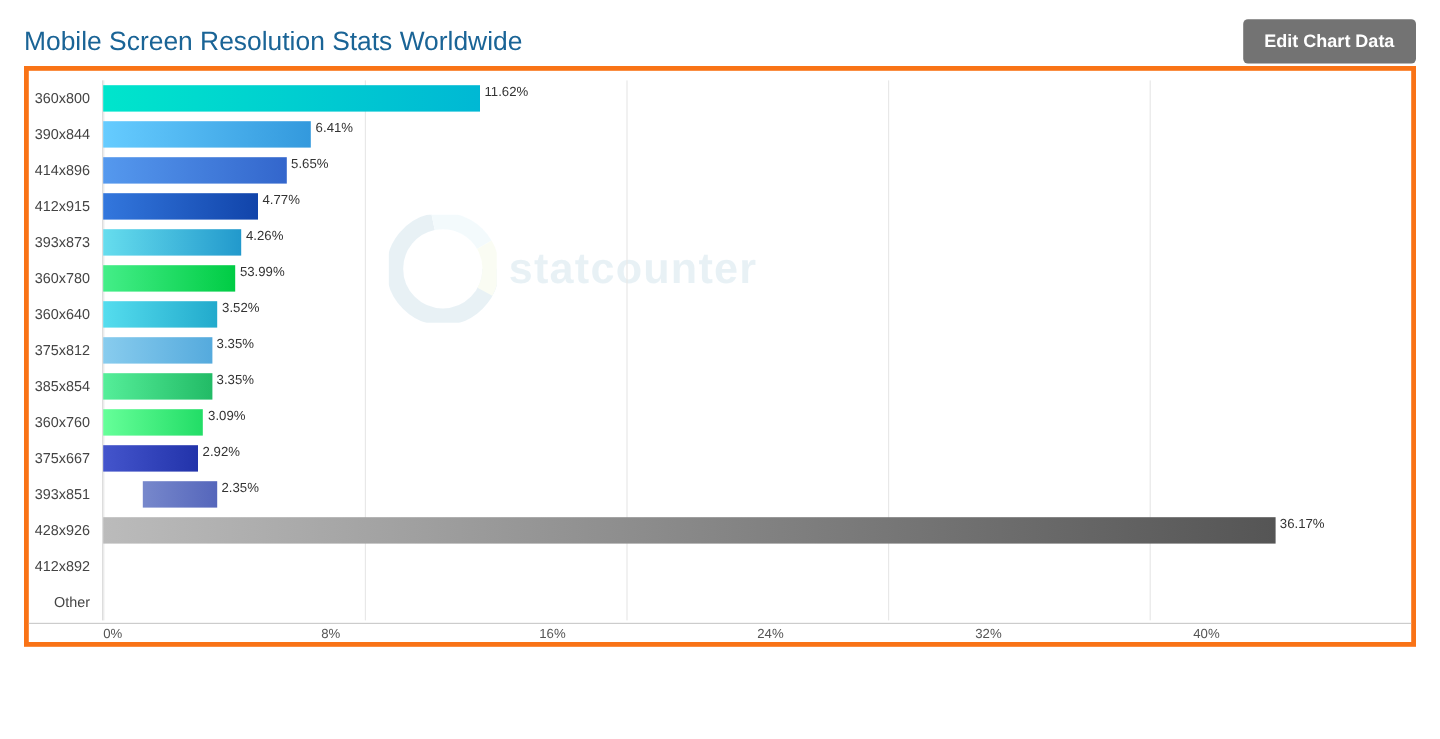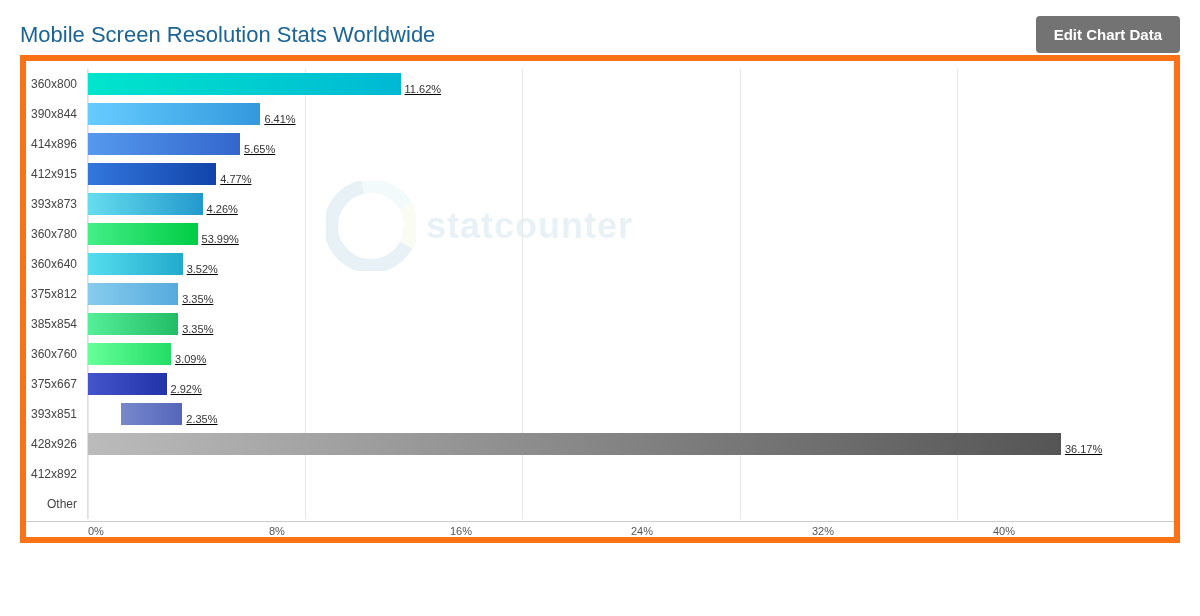--- a/index.html
+++ b/index.html
@@ -41,21 +41,21 @@
       font-size: 15px;
       cursor: pointer;
       border-radius: 4px;
       font-weight: bold;
       white-space: nowrap;
     }
     .chart-area {
       display: flex;
       flex-direction: column;
       position: relative;
-      border: 6px solid #f97316;
+      border: 4px solid #f97316;
       background: #fff;
       padding: 8px 0 0 0;
     }
     .chart-body {
       display: flex;
       flex-direction: row;
     }
     .y-labels {
       display: flex;
       flex-direction: column;
@@ -95,22 +95,21 @@
     .bar-row {
       display: flex;
       align-items: center;
       height: 30px;
       position: relative;
     }
     .bar-wrap {
       position: relative;
       height: 22px;
       display: flex;
-      align-items: flex-end;
-      text-decoration: underline;
+      align-items: flex-start;
     }
     .bar {
       height: 22px;
       display: block;
     }
     .bar-label {
       font-size: 11px;
       color: #333;
       margin-left: 4px;
       white-space: nowrap;

